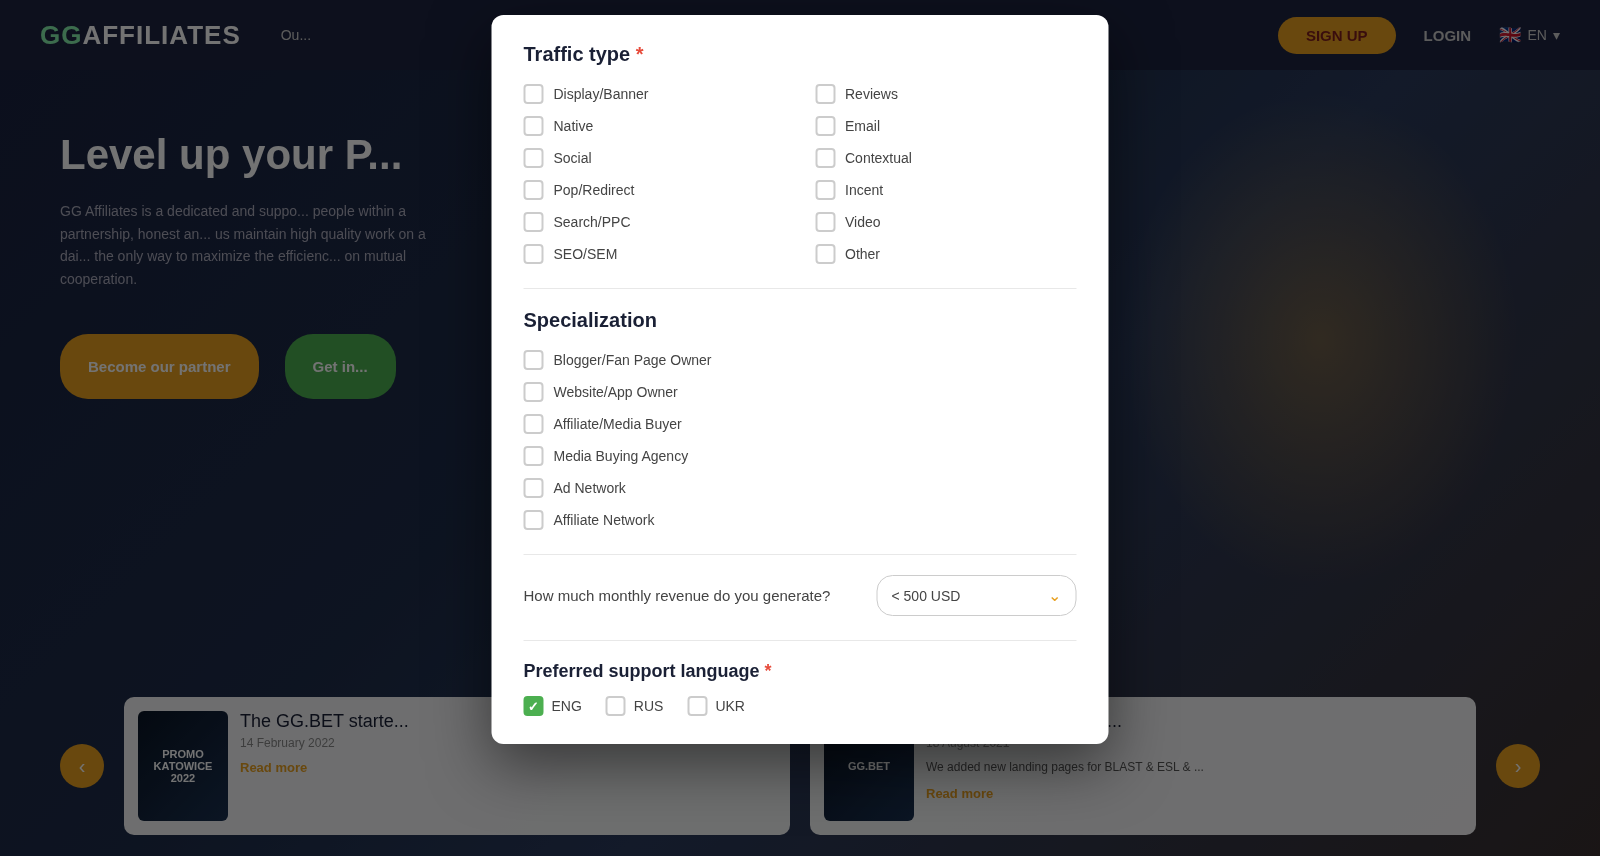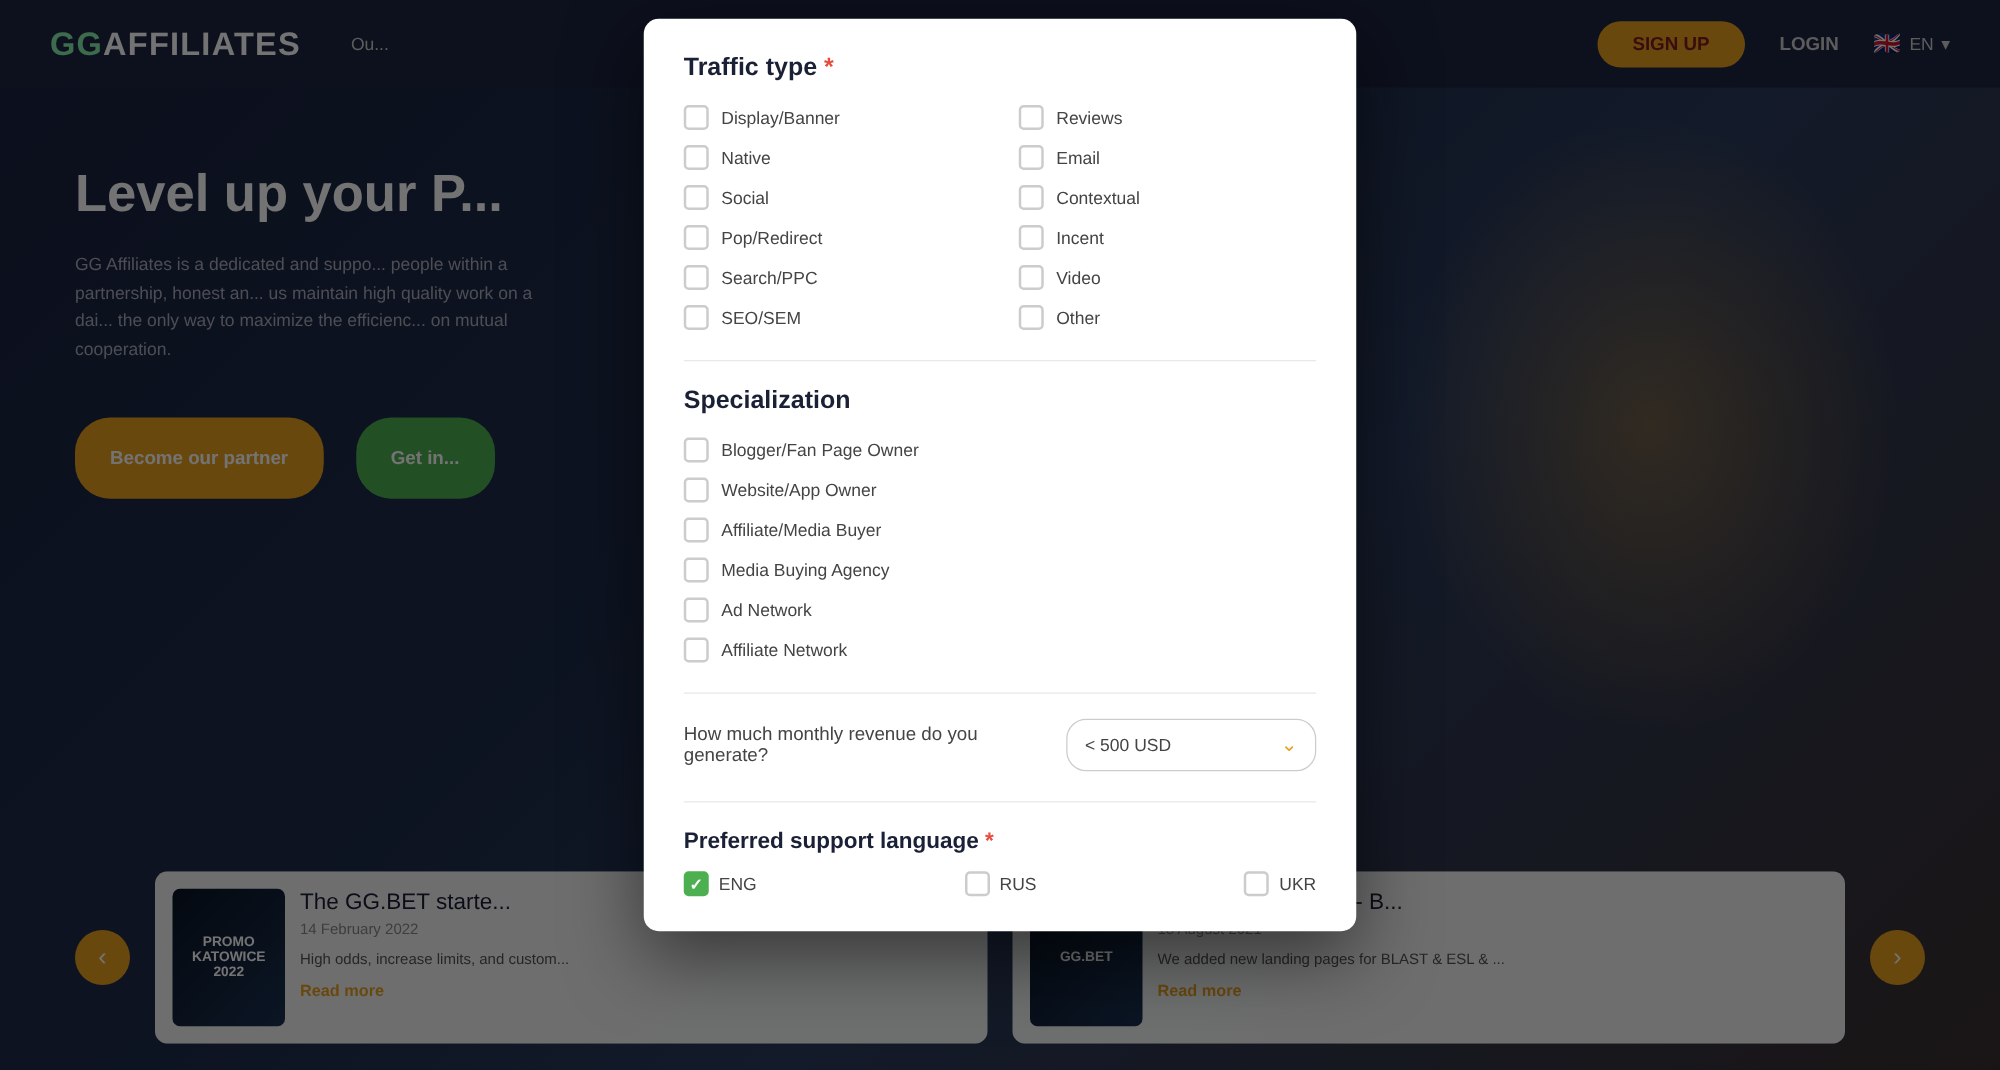--- a/index.html
+++ b/index.html
@@ -247,21 +247,21 @@
       background: rgba(0,0,0,0.55);
       z-index: 20;
     }
 
     
     .modal {
       position: absolute;
       top: 15px;
       left: 50%;
       transform: translateX(-50%);
-      width: 570px;
+      width: 617px;
       background: #fff;
       border-radius: 12px;
       z-index: 30;
       padding: 28px 32px 28px 32px;
       box-shadow: 0 20px 60px rgba(0,0,0,0.5);
       max-height: 826px;
       overflow-y: auto;
     }
 
     .section-title {
@@ -354,21 +354,20 @@
     }
     .lang-label-section {
       font-size: 18px;
       font-weight: 700;
       color: #1a2035;
       margin-bottom: 14px;
     }
     .lang-options {
       display: flex;
       gap: 24px;
-      justify-content: space-between;
     }
     .lang-option {
       display: flex;
       align-items: center;
       gap: 8px;
       cursor: pointer;
     }
   </style>
 </head>
 <body>
@@ -409,21 +408,20 @@
   <button class="carousel-btn">‹</button>
   <div class="news-cards">
 
     <div class="news-card">
       <div class="news-thumb news-thumb-promo">
         <span>PROMO<br>KATOWICE 2022</span>
       </div>
       <div class="news-body">
         <div class="news-title">The GG.BET starte...</div>
         <div class="news-date">14 February 2022</div>
-        <div class="news-excerpt">High odds, increase limits, and custom...</div>
         <a class="news-read-more">Read more</a>
       </div>
     </div>
 
     <div class="news-card">
       <div class="news-thumb news-thumb-bet">
         <span>GG.BET</span>
       </div>
       <div class="news-body">
         <div class="news-title">New landing pages - B...</div>

